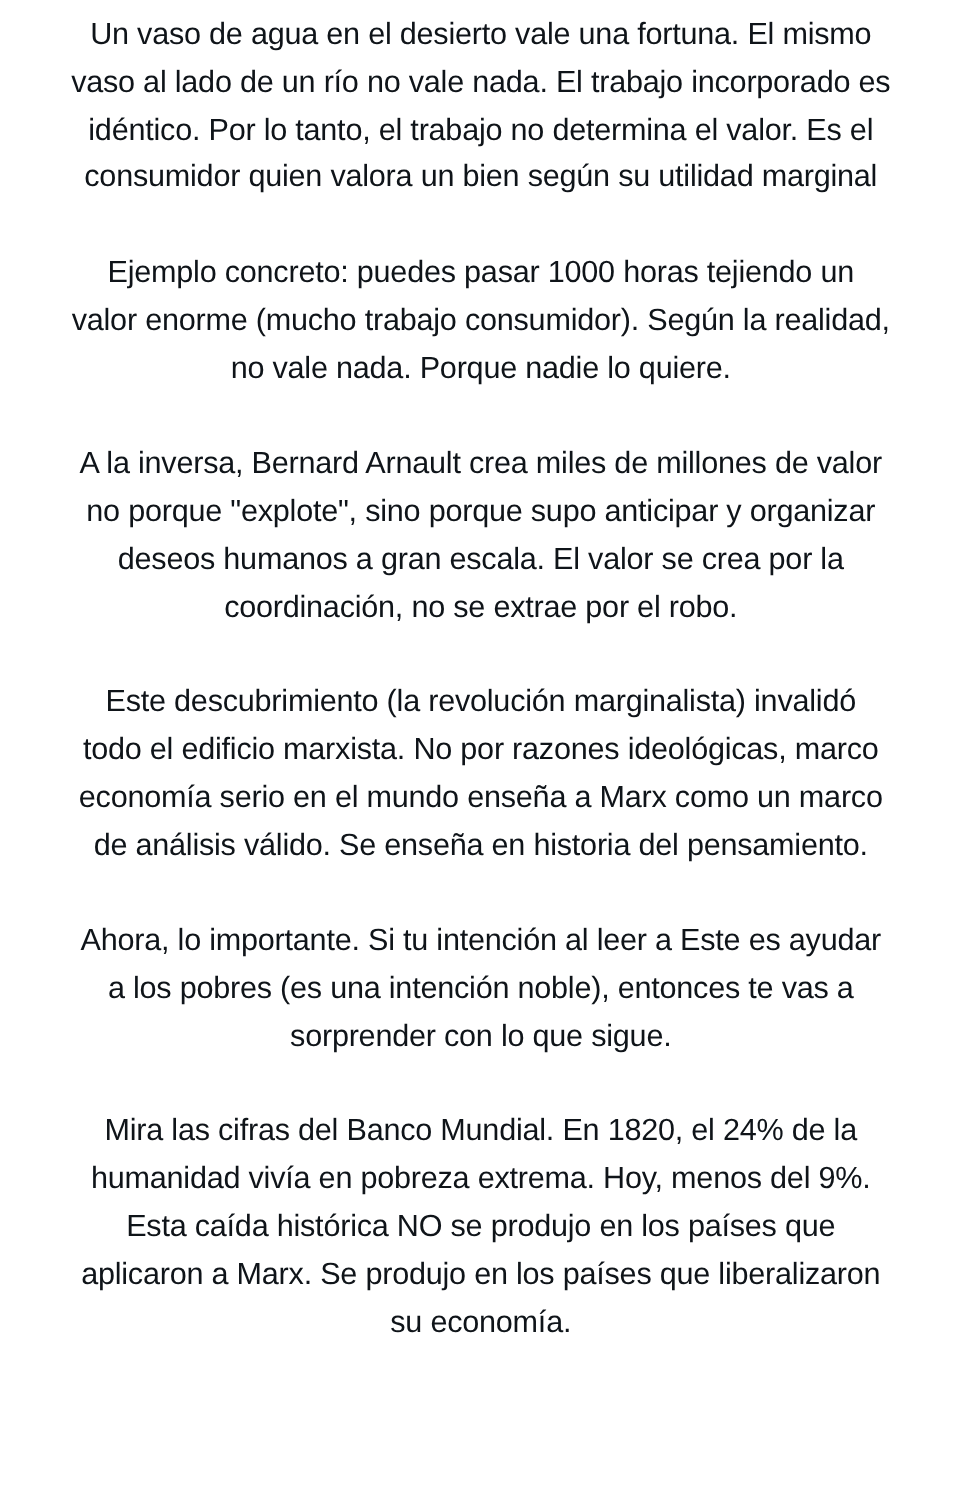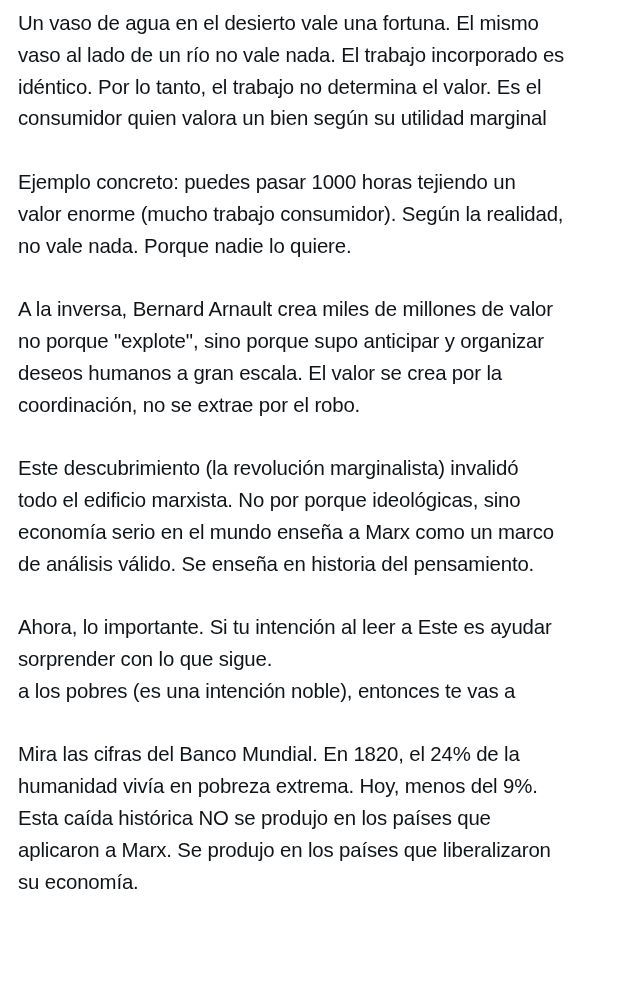--- a/index.html
+++ b/index.html
@@ -21,20 +21,21 @@
       line-height: 31.8px;
       color: #0f1419;
       letter-spacing: -0.15px;
     }
     .paragraph {
       margin: 0 0 31.8px 0;
     }
     .line {
       display: block;
       white-space: nowrap;
+      text-align: center;
     }
   </style>
 </head>
 <body>
 
 <div class="post-body">
   <p class="paragraph">
     <span class="line">Un vaso de agua en el desierto vale una fortuna. El mismo</span>
     <span class="line">vaso al lado de un río no vale nada. El trabajo incorporado es</span>
     <span class="line">idéntico. Por lo tanto, el trabajo no determina el valor. Es el</span>
@@ -46,28 +47,28 @@
     <span class="line">no vale nada. Porque nadie lo quiere.</span>
   </p>
   <p class="paragraph">
     <span class="line">A la inversa, Bernard Arnault crea miles de millones de valor</span>
     <span class="line">no porque "explote", sino porque supo anticipar y organizar</span>
     <span class="line">deseos humanos a gran escala. El valor se crea por la</span>
     <span class="line">coordinación, no se extrae por el robo.</span>
   </p>
   <p class="paragraph">
     <span class="line">Este descubrimiento (la revolución marginalista) invalidó</span>
-    <span class="line">todo el edificio marxista. No por porque ideológicas, sino</span>
+    <span class="line">todo el edificio marxista. No por razones ideológicas, marco</span>
     <span class="line">economía serio en el mundo enseña a Marx como un marco</span>
     <span class="line">de análisis válido. Se enseña en historia del pensamiento.</span>
   </p>
   <p class="paragraph">
     <span class="line">Ahora, lo importante. Si tu intención al leer a Este es ayudar</span>
+    <span class="line">a los pobres (es una intención noble), entonces te vas a</span>
     <span class="line">sorprender con lo que sigue.</span>
-    <span class="line">a los pobres (es una intención noble), entonces te vas a</span>
   </p>
   <p class="paragraph">
     <span class="line">Mira las cifras del Banco Mundial. En 1820, el 24% de la</span>
     <span class="line">humanidad vivía en pobreza extrema. Hoy, menos del 9%.</span>
     <span class="line">Esta caída histórica NO se produjo en los países que</span>
     <span class="line">aplicaron a Marx. Se produjo en los países que liberalizaron</span>
     <span class="line">su economía.</span>
   </p>
 </div>
 

